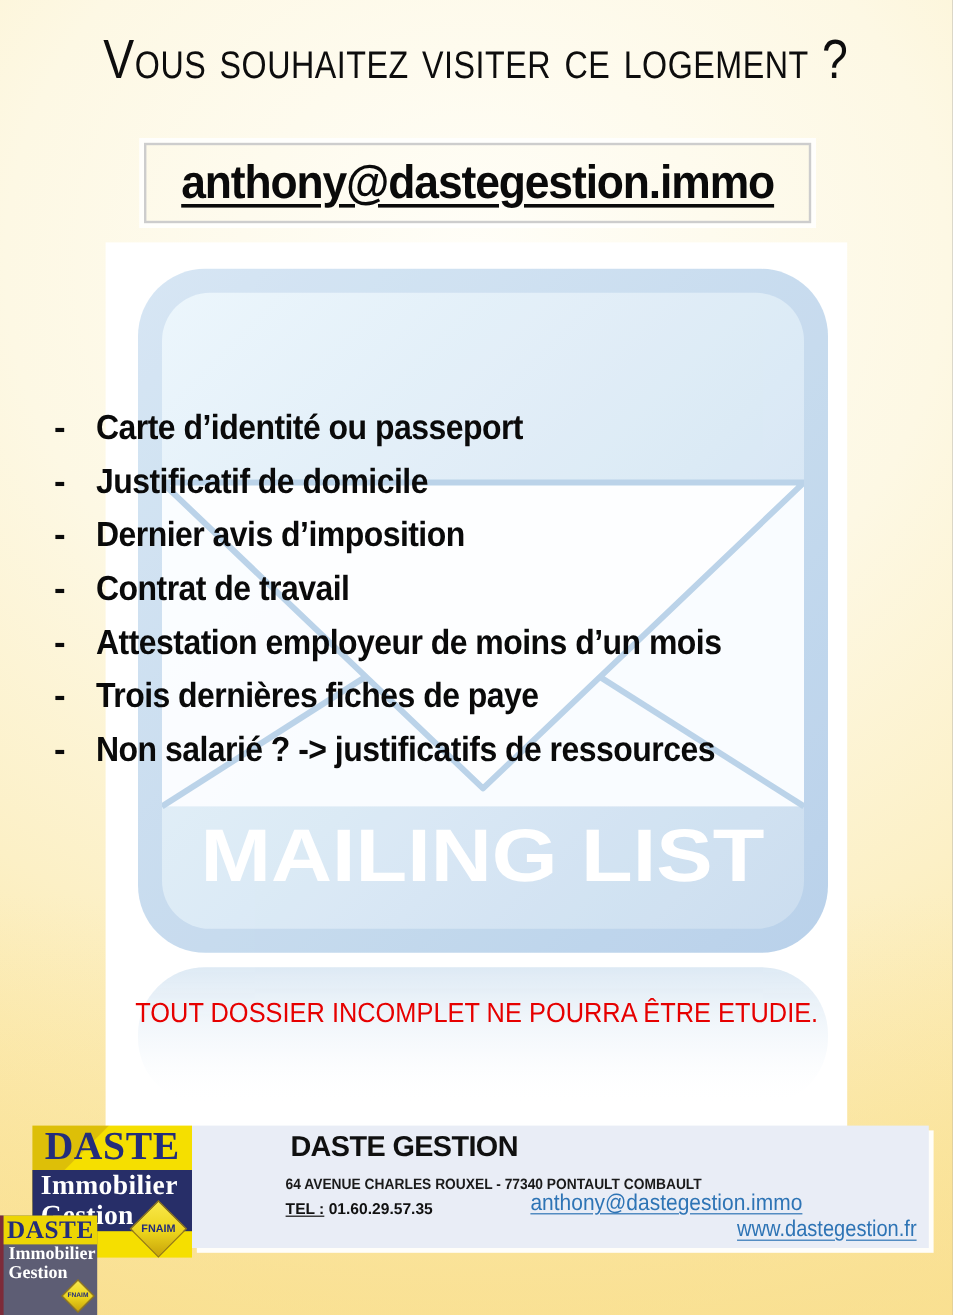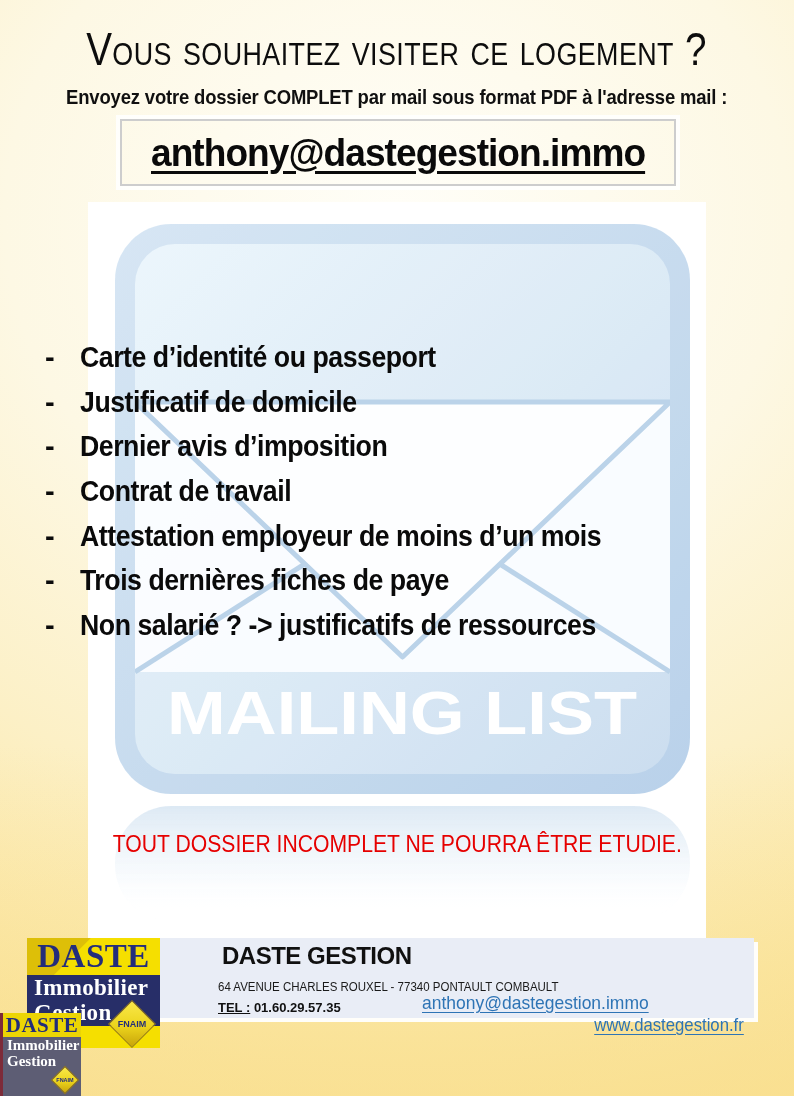--- a/index.html
+++ b/index.html
@@ -34,24 +34,24 @@
   .doc-list{position:absolute; left:45px; top:335px; z-index:3; color:#0a0a0a; font-weight:bold;}
   .doc-row{height:44.7px; display:flex; align-items:center; font-size:29px; letter-spacing:-.5px;}
   .doc-dash{width:35px; flex:0 0 35px;}
 
   
   .warning{position:absolute; top:831px; left:0; width:100%; text-align:center; z-index:3;
            font-weight:normal; font-size:23px; color:#e60000;}
   .warning .scx{transform:scaleX(.92);}
 
   
-  .footer-box{position:absolute; left:140px; top:938px; width:614px; height:80px; background:#e9edf6;
+  .footer-box{position:absolute; left:160px; top:938px; width:614px; height:102px; background:#e9edf6;
               box-shadow:4px 4px 0 rgba(255,255,255,.95); z-index:2;}
   .company{position:absolute; left:82px; top:4px; font-size:24px; font-weight:bold; color:#101010; letter-spacing:-.5px;}
-  .address{position:absolute; left:78px; top:42px; font-size:12.5px; font-weight:normal; color:#1a1a1a;}
+  .address{position:absolute; left:78px; top:42px; font-size:12.5px; font-weight:bold; color:#1a1a1a;}
   .tel-line{position:absolute; left:78px; top:62px; font-size:13px; color:#111; font-weight:bold;}
   .tel-label{text-decoration:underline;}
   .link{color:#2e74b5; text-decoration:underline; text-underline-offset:3px;}
   .email-link{position:absolute; left:282px; top:54px; font-size:19px;}
   .website-link{position:absolute; left:0; top:76px; width:100%; text-align:right; font-size:19px;}
 
   
   .logo-front{position:absolute; left:27px; top:938px; width:133px; height:110px; z-index:5;
               background:linear-gradient(135deg,#ddbf08 0%,#ddbf08 26%,#f5df00 26.5%);
               font-family:"Liberation Serif", serif;}
@@ -77,23 +77,20 @@
 </style>
 </head>
 <body>
 
 <div class="page">
 
   <div class="title">
     <span class="scx">Vous souhaitez visiter ce logement ?</span>
   </div>
 
-  <div class="subtitle">
-    <span class="scx">Envoyez votre dossier COMPLET par mail sous format PDF à l'adresse mail :</span>
-  </div>
 
   <div class="email-box">
     <span class="mail">anthony@dastegestion.immo</span>
   </div>
 
   <div class="panel">
     <svg width="618" height="738" viewBox="0 0 618 738">
       <defs>
         <linearGradient id="gOuter" x1="0" y1="0" x2="1" y2="1">
           <stop offset="0" stop-color="#d3e4f3"></stop>

